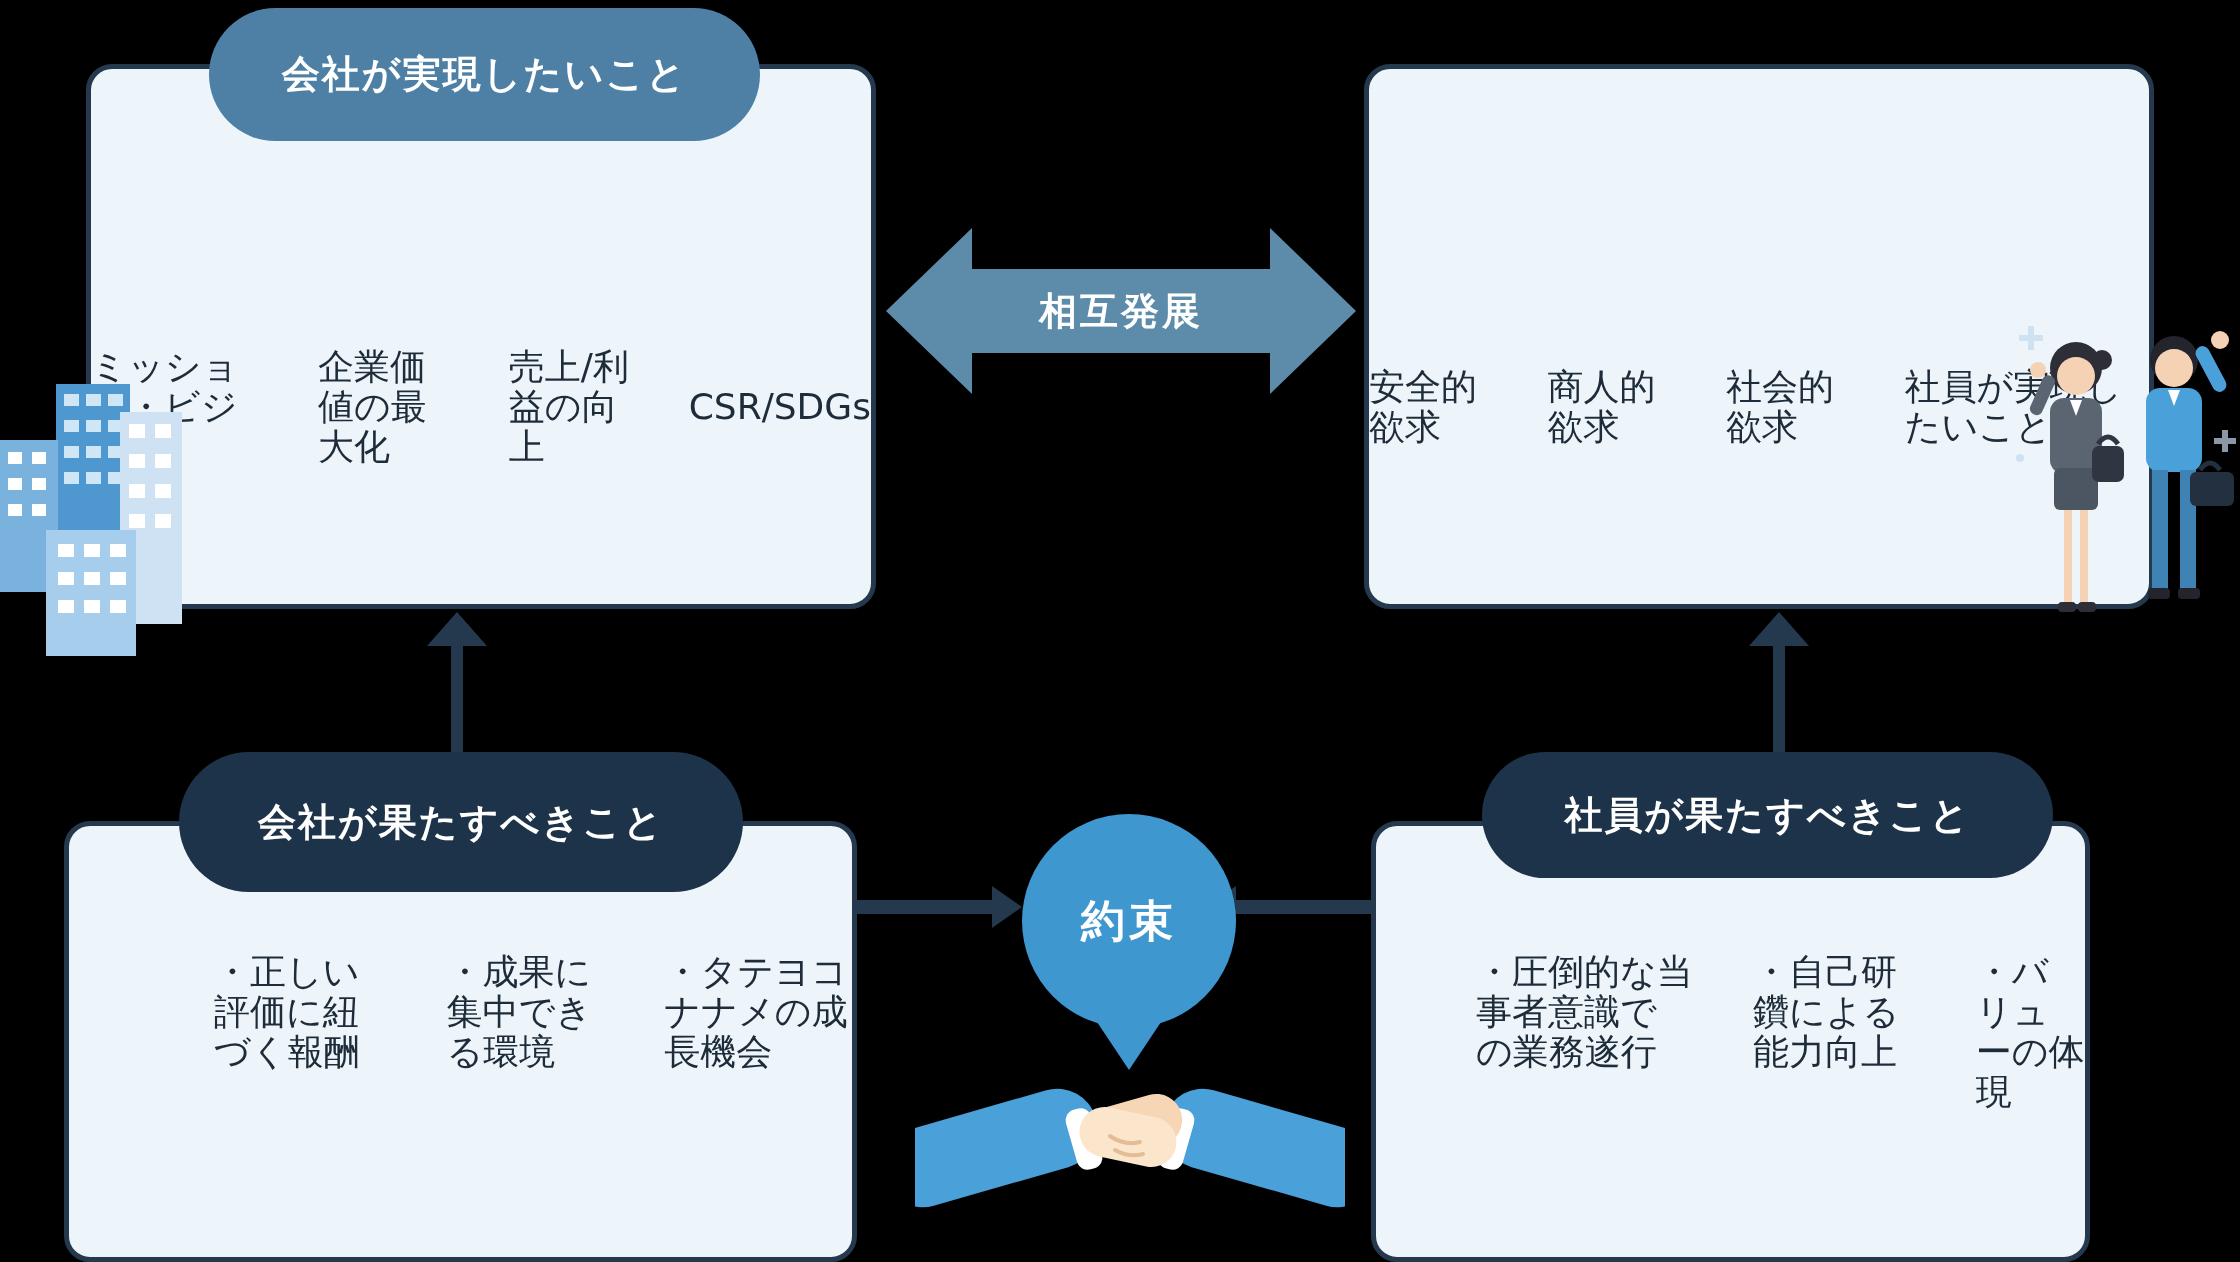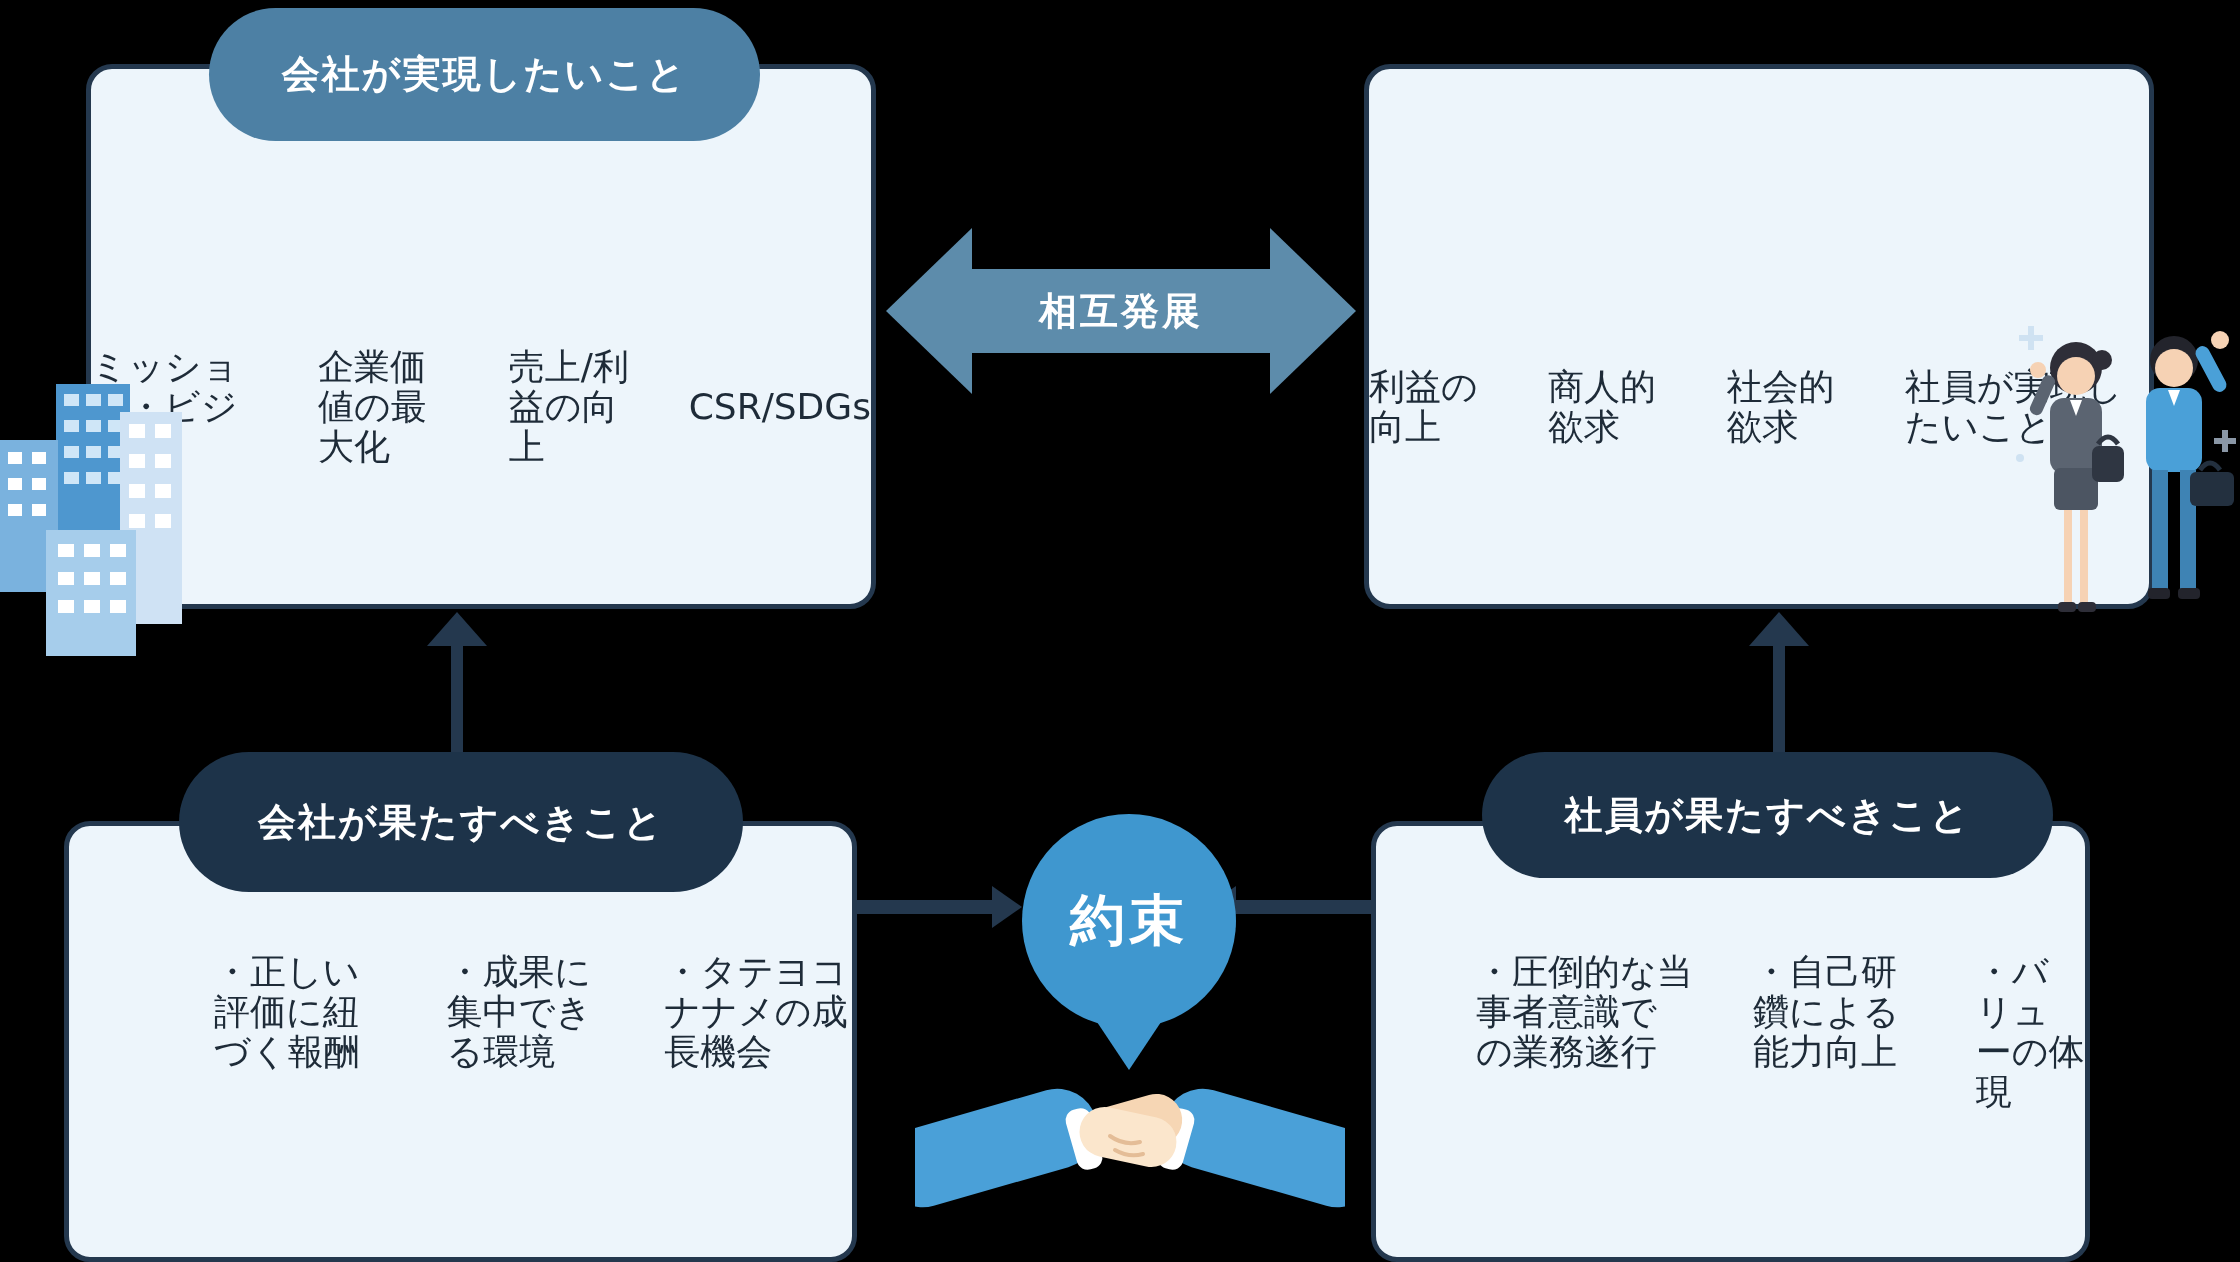--- a/index.html
+++ b/index.html
@@ -58,21 +58,21 @@
     border-top:21px solid transparent;border-bottom:21px solid transparent;
     border-left:30px solid var(--connector,#24384e);}
   .head-left{position:absolute;width:0;height:0;z-index:3;
     border-top:21px solid transparent;border-bottom:21px solid transparent;
     border-right:30px solid var(--connector,#24384e);}
   
   .promise{
     position:absolute;left:1022px;top:814px;width:214px;height:214px;border-radius:50%;
     background:var(--promise,#3f97cf);z-index:4;
     display:flex;align-items:center;justify-content:center;
-    color:var(--text-white,#fff);font-size:55px;font-weight:bold;letter-spacing:4px;
+    color:var(--text-white,#fff);font-size:44px;font-weight:bold;letter-spacing:4px;
   }
   .promise-tail{
     position:absolute;left:1097px;top:1022px;width:0;height:0;z-index:5;
     border-left:32px solid transparent;border-right:32px solid transparent;
     border-top:48px solid var(--promise,#3f97cf);
   }
   .illus{position:absolute;z-index:3;}
 </style>
 </head>
 <body>
@@ -89,21 +89,21 @@
       <div>ミッション・ビジョン</div>
       <div>企業価値の最大化</div>
       <div>売上/利益の向上</div>
       <div>CSR/SDGs</div>
     </div>
   </div>
   <div class="pill pill-light" style="left:209px;top:8px;width:551px;height:133px;">会社が実現したいこと</div>
 
   <div class="box" style="left:1364px;top:64px;width:790px;height:545px;">
     <div class="box-items">
-      <div>利益の向上</div>
+      <div>安全的欲求</div>
       <div>商人的欲求</div>
       <div>社会的欲求</div>
       <div>社員が実現したいこと</div>
     </div>
   </div>
 
   <div class="dblarrow">
     <div class="head-l"></div>
     <div class="bar">相互発展</div>
     <div class="head-r"></div>

